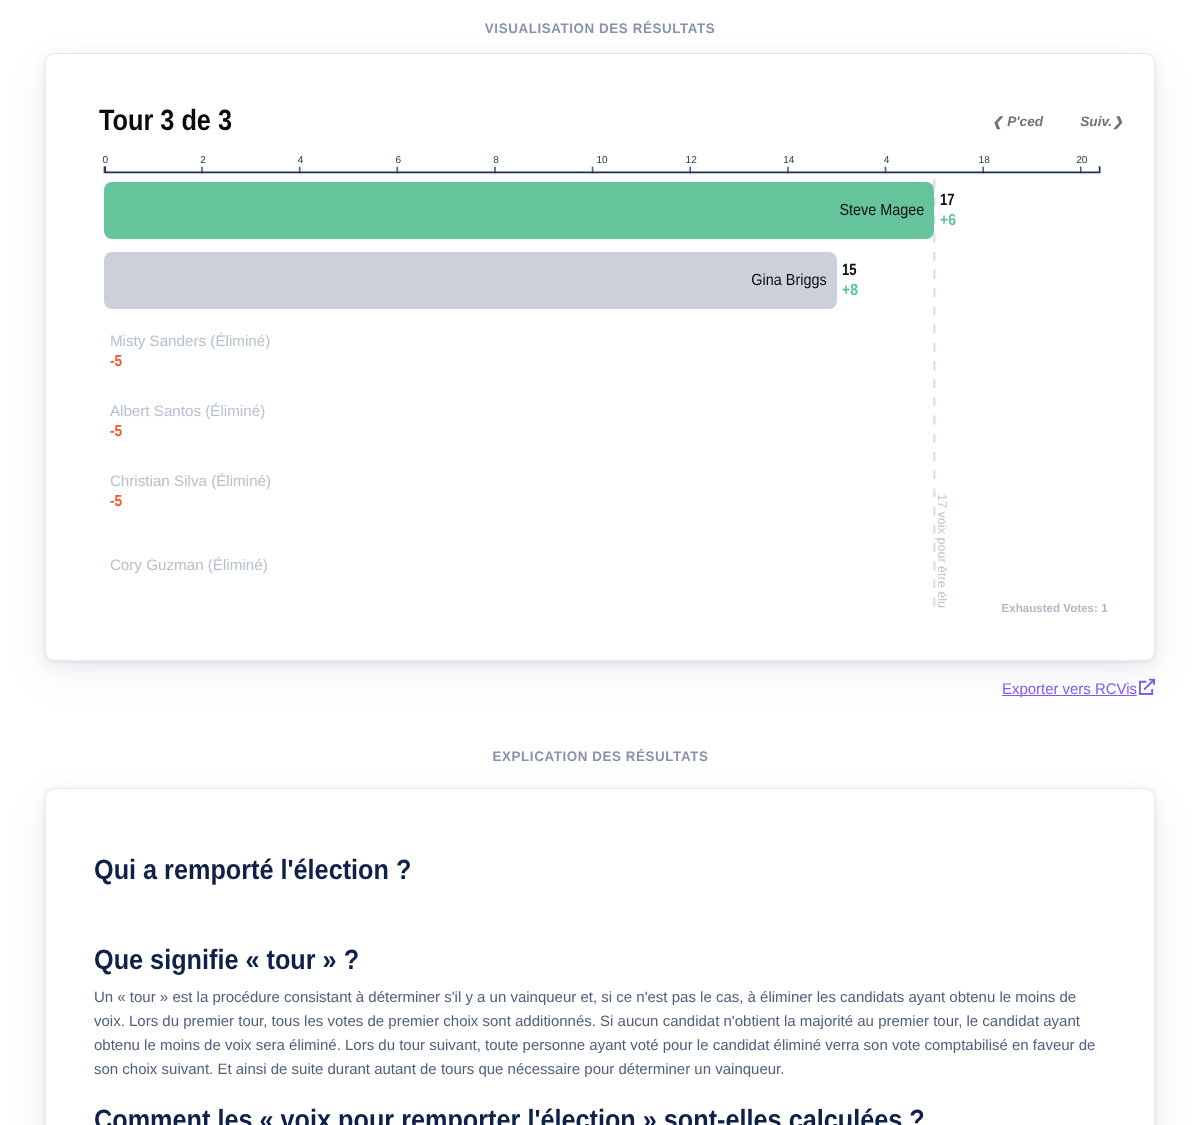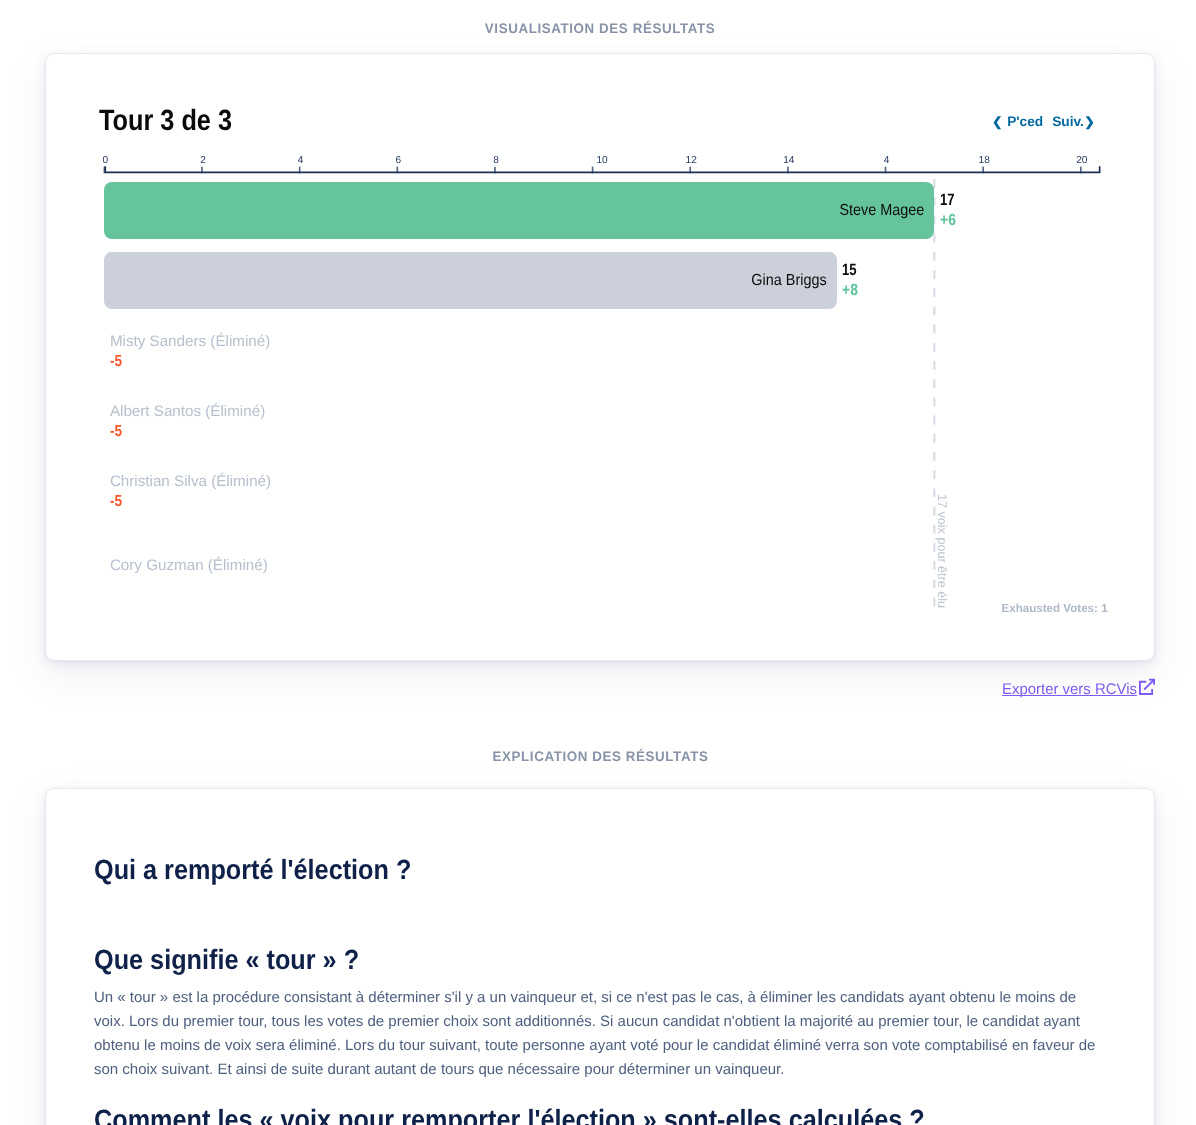--- a/index.html
+++ b/index.html
@@ -40,22 +40,22 @@
     position:absolute;left:99px;top:110px;font-size:29.3px;font-weight:700;
     color:#0a0a0a;white-space:nowrap;
     transform:scaleX(.863);transform-origin:0 0;
     line-height:21.4px;
   }
   .nav{
     position:absolute;top:115px;left:992px;
     font-size:13.7px;font-weight:700;color:#7f5af4;white-space:nowrap;
     line-height:13px;
   }
-  .nav a{color:#0369a1;text-decoration:none;white-space:nowrap;display:inline-block;}
-  #nav-next{margin-left:9px;}
+  .nav a{color:#737373;text-decoration:none;white-space:nowrap;display:inline-block;font-style:italic;}
+  #nav-next{margin-left:37px;}
   .chev{font-size:12.6px;display:inline-block;vertical-align:0px;}
   .chev-l{margin-right:4.6px;}
   .chev-r{margin-left:0.5px;}
 
   
   #chart{position:absolute;left:0;top:0;width:1196px;height:700px;pointer-events:none;}
   #chart > *{pointer-events:auto;}
 
   .tick-label{
     position:absolute;font-size:10.1px;color:#2a3c63;

